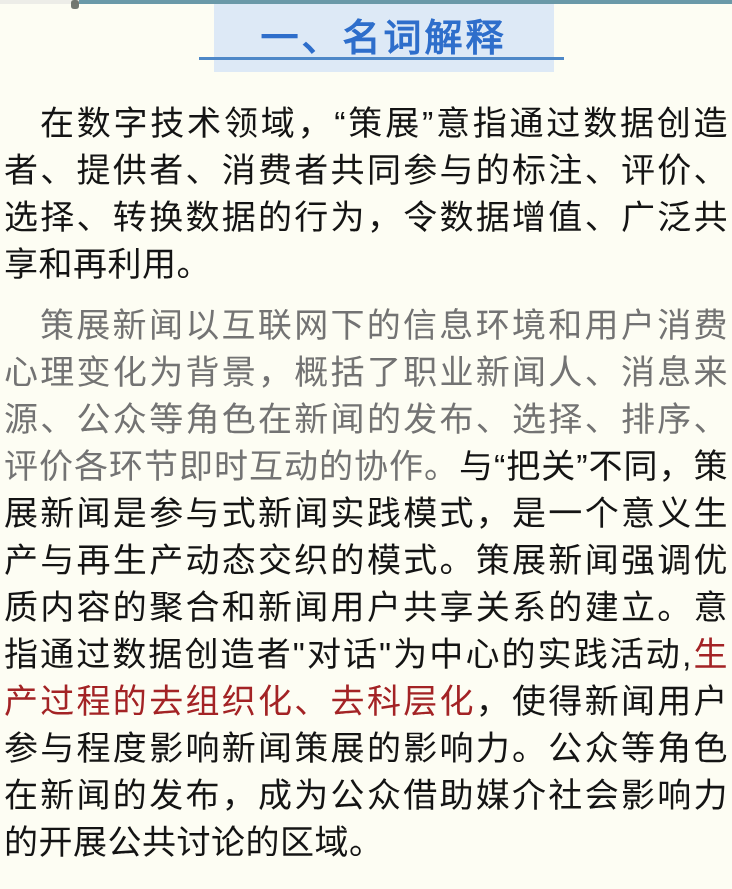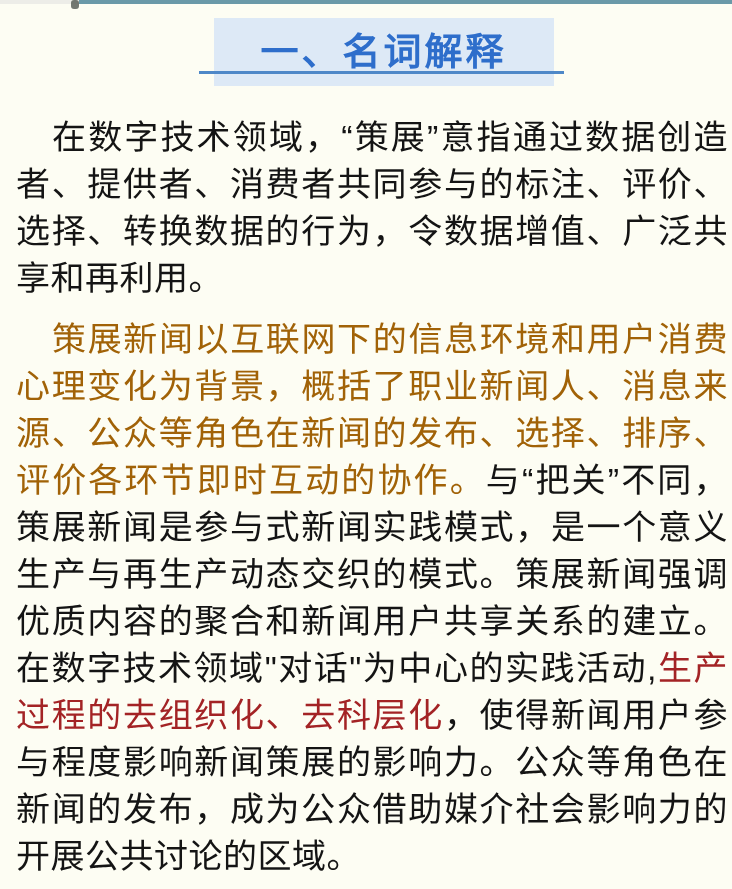--- a/index.html
+++ b/index.html
@@ -37,21 +37,21 @@
     top: 0;
     left: 71px;
     width: 8px;
     height: 9px;
     background: #5a6059;
     border-radius: 3px;
     opacity: 0.85;
   }
   
   .header-wrap {
-    padding-top: 18px;
+    padding-top: 4px;
     margin-left: 35px;
   }
   .header-box {
     position: relative;
     width: 340px;
     height: 68px;
     margin: 0 auto;
     background: #dde9f6;
     display: flex;
     align-items: center;
@@ -78,24 +78,24 @@
   .article {
     margin-top: 28px;
     padding: 0 4px;
     color: #141414;
     font-size: 34px;
     line-height: 47px;
     text-align: justify;
     letter-spacing: 0.5px;
   }
   .article p {
-    margin: 0 0 14px 12px;
+    margin: 0 0 14px 0;
     text-indent: 36px;
   }
-  .seg-red-dark { color: #a16207; }
+  .seg-red-dark { color: #737373; }
   .seg-red { color: #a32325; }
   .seg-bold { font-weight: 400; }
 </style>
 </head>
 <body>
 
 <div class="top-bar">
   <div class="seg-left"></div>
   <div class="seg-teal"></div>
 </div>
@@ -106,15 +106,15 @@
     <span class="header-title">一、名词解释</span>
     <div class="header-underline"></div>
   </div>
 </div>
 
 <div class="article">
   <p>
     <span>在数字技术领域，“策展”意指通过数据创造者、提供者、消费者共同参与的标注、评价、选择、转换数据的行为，令数据增值、广泛共享和再利用。</span>
   </p>
   <p>
-    <span class="seg-red-dark">策展新闻以互联网下的信息环境和用户消费心理变化为背景，概括了职业新闻人、消息来源、公众等角色在新闻的发布、选择、排序、评价各环节即时互动的协作。</span><span>与“把关”不同，策展新闻是</span><span class="seg-bold">参与式新闻实践</span><span>模式，是一个意义生产与再生产动态交织的模式。策展新闻强调优质内容的聚合和新闻用户共享关系的建立。在数字技术领域"对话"为中心的实践活动,</span><span class="seg-red">生产过程的去组织化、去科层化</span><span>，使得新闻用户参与程度影响新闻策展的影响力。公众等角色在新闻的发布，成为公众借助媒介社会影响力的开展公共讨论的区域。</span>
+    <span class="seg-red-dark">策展新闻以互联网下的信息环境和用户消费心理变化为背景，概括了职业新闻人、消息来源、公众等角色在新闻的发布、选择、排序、评价各环节即时互动的协作。</span><span>与“把关”不同，策展新闻是</span><span class="seg-bold">参与式新闻实践</span><span>模式，是一个意义生产与再生产动态交织的模式。策展新闻强调优质内容的聚合和新闻用户共享关系的建立。意指通过数据创造者"对话"为中心的实践活动,</span><span class="seg-red">生产过程的去组织化、去科层化</span><span>，使得新闻用户参与程度影响新闻策展的影响力。公众等角色在新闻的发布，成为公众借助媒介社会影响力的开展公共讨论的区域。</span>
   </p>
 </div>
 
 </body></html>

